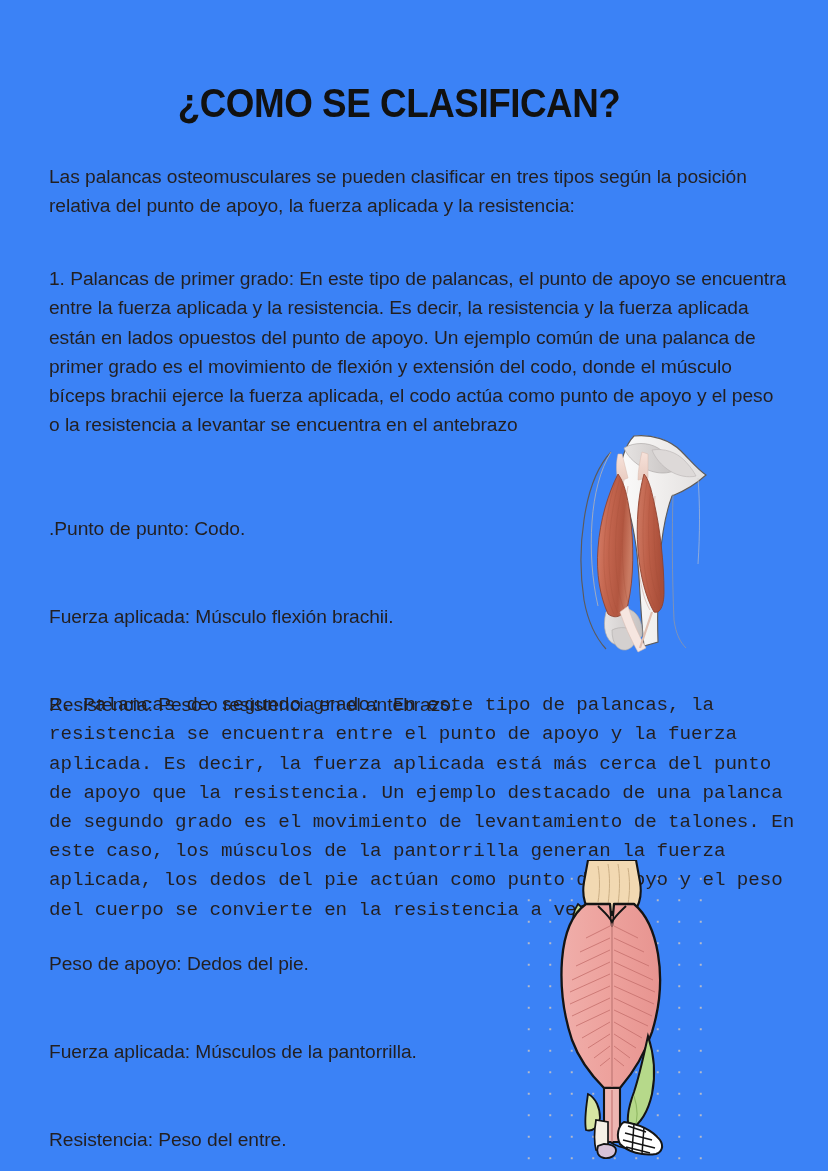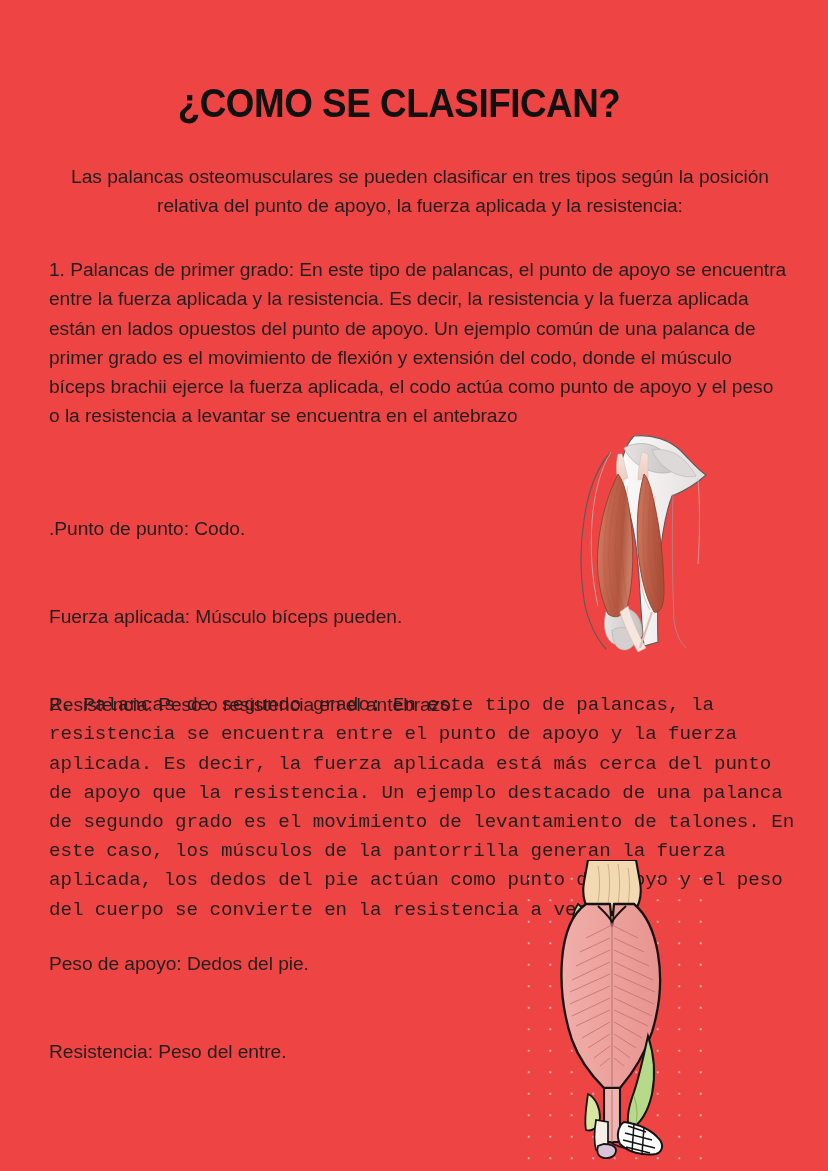--- a/index.html
+++ b/index.html
@@ -11,21 +11,21 @@
   body {
     font-family: "Liberation Sans", "DejaVu Sans", sans-serif;
     color: #231f20;
     -webkit-font-smoothing: antialiased;
   }
   .page {
     position: relative;
     width: 828px;
     height: 1171px;
     margin: 0 auto;
-    background: #ef4444;
+    background: #3b82f6;
     overflow: hidden;
   }
 
   
   .doc-title {
     position: absolute;
     left: 49px;
     top: 55px;
     width: 700px;
     text-align: center;
@@ -42,22 +42,22 @@
   
   .text-block {
     position: absolute;
     left: 49px;
     font-size: 19.2px;
     line-height: 29.2px;
     color: #231f20;
     white-space: pre-wrap;
     letter-spacing: -0.05px;
   }
-  .para-intro  { top: 143px; width: 742px; text-align: center; }
-  .para-one    { top: 236px; width: 740px; }
+  .para-intro  { top: 143px; width: 742px; }
+  .para-one    { top: 245px; width: 740px; }
   .list-one    { top: 456px; width: 520px; }
   .para-two    { top: 672px; width: 748px; font-family: Liberation Mono, monospace; }
   .list-two    { top: 891px; width: 500px; }
 
   
   .fig-arm {
     position: absolute;
     left: 548px;
     top: 434px;
     width: 186px;
@@ -94,21 +94,21 @@
 <div class="page">
 
   <h1 class="doc-title">¿COMO SE CLASIFICAN?</h1>
 
   <p class="text-block para-intro">Las palancas osteomusculares se pueden clasificar en tres tipos según la posición relativa del punto de apoyo, la fuerza aplicada y la resistencia:</p>
 
   <p class="text-block para-one">1. Palancas de primer grado: En este tipo de palancas, el punto de apoyo se encuentra entre la fuerza aplicada y la resistencia. Es decir, la resistencia y la fuerza aplicada están en lados opuestos del punto de apoyo. Un ejemplo común de una palanca de primer grado es el movimiento de flexión y extensión del codo, donde el músculo bíceps brachii ejerce la fuerza aplicada, el codo actúa como punto de apoyo y el peso o la resistencia a levantar se encuentra en el antebrazo</p>
 
   <div class="text-block list-one">
     <div>.Punto de punto: Codo.</div>
-    <div>Fuerza aplicada: Músculo bíceps pueden.</div>
+    <div>Fuerza aplicada: Músculo flexión brachii.</div>
     <div>Resistencia: Peso o resistencia en el antebrazo.</div>
   </div>
 
   <div class="fig-arm">
     <svg viewBox="0 0 186 222" xmlns="http://www.w3.org/2000/svg" aria-hidden="true">
       <defs>
         <linearGradient id="skinG" x1="0" y1="0" x2="1" y2="0">
           <stop offset="0%" stop-color="#fbfbfb"></stop>
           <stop offset="45%" stop-color="#f1efee"></stop>
           <stop offset="100%" stop-color="#e2dfde"></stop>
@@ -176,20 +176,21 @@
 
       <path d="M125 60 C124 96,124 140,126 186 C128 200,132 208,138 214" fill="none" stroke="#9d9a99" stroke-width="0.9" opacity="0.75"></path>
       <path d="M150 44 C152 70,152 100,150 130" fill="none" stroke="#cecbca" stroke-width="0.8" opacity="0.7"></path>
     </svg>
   </div>
 
   <p class="text-block para-two">2. Palancas de segundo grado: En este tipo de palancas, la resistencia se encuentra entre el punto de apoyo y la fuerza aplicada. Es decir, la fuerza aplicada está más cerca del punto de apoyo que la resistencia. Un ejemplo destacado de una palanca de segundo grado es el movimiento de levantamiento de talones. En este caso, los músculos de la pantorrilla generan la fuerza aplicada, los dedos del pie actúan como punto de apoyo y el peso del cuerpo se convierte en la resistencia a vencer.</p>
 
   <div class="text-block list-two">
     <div>Peso de apoyo: Dedos del pie.</div>
+    <div>Fuerza aplicada: Músculos de la pantorrilla.</div>
     <div>Resistencia: Peso del entre.</div>
   </div>
 
   <div class="fig-calf">
     <div class="dotgrid"></div>
     <svg viewBox="0 0 200 300" xmlns="http://www.w3.org/2000/svg" aria-hidden="true">
       <defs>
         <linearGradient id="calfG" x1="0" y1="0" x2="1" y2="0">
           <stop offset="0%" stop-color="#f0aeaa"></stop>
           <stop offset="50%" stop-color="#eda19c"></stop>

